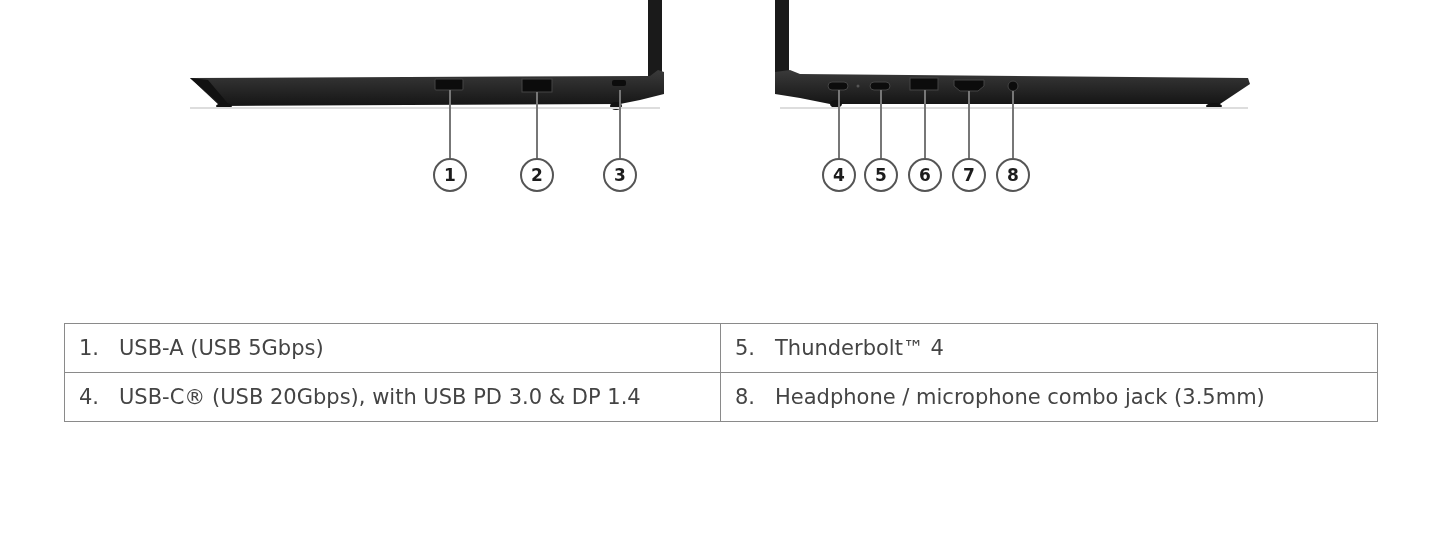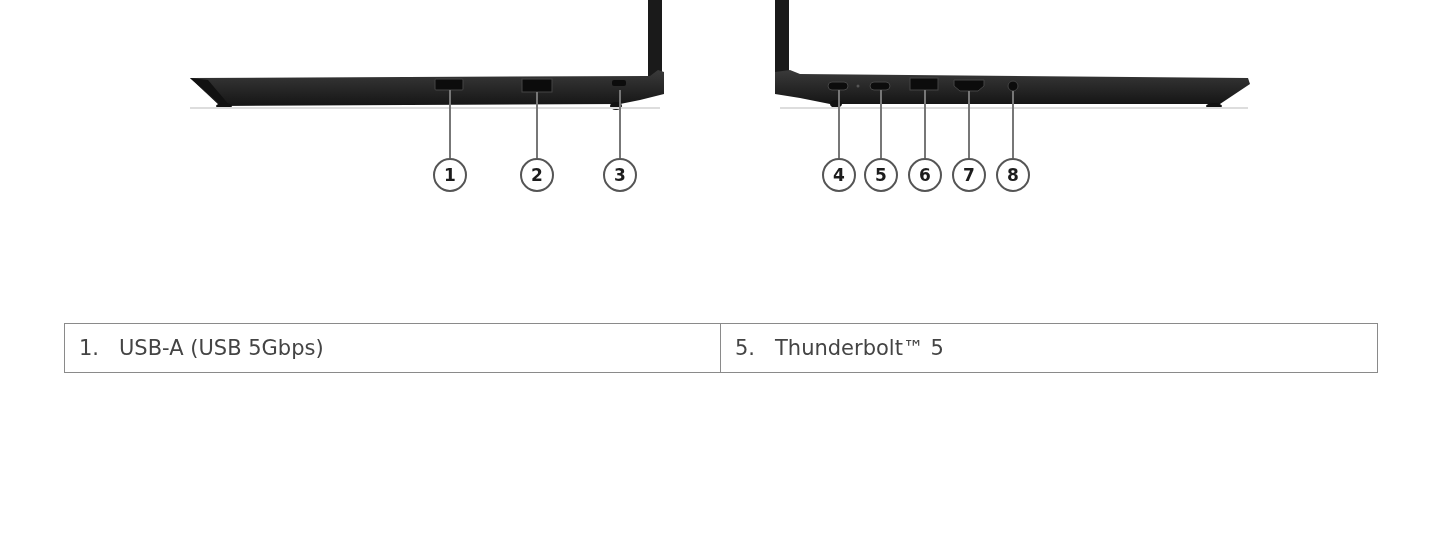--- a/index.html
+++ b/index.html
@@ -72,16 +72,20 @@
   <div class="callout" style="left:864px;top:158px;">5</div>
   <div class="callout" style="left:908px;top:158px;">6</div>
   <div class="callout" style="left:952px;top:158px;">7</div>
   <div class="callout" style="left:996px;top:158px;">8</div>
 </div>
 
 <table class="ports">
   <tbody>
       <tr>
     <td class="left"><span class="num">1.</span><span>USB-A (USB 5Gbps)</span></td>
-    <td><span class="num">5.</span><span>Thunderbolt™ 5</span></td>
+    <td><span class="num">5.</span><span>Thunderbolt™ 4</span></td>
+  </tr>
+  <tr>
+    <td class="left"><span class="num">4.</span><span>USB-C® (USB 20Gbps), with USB PD 3.0 &amp; DP 1.4</span></td>
+    <td><span class="num">8.</span><span>Headphone / microphone combo jack (3.5mm)</span></td>
   </tr>
 </tbody>
   </table>
 
 </body></html>

